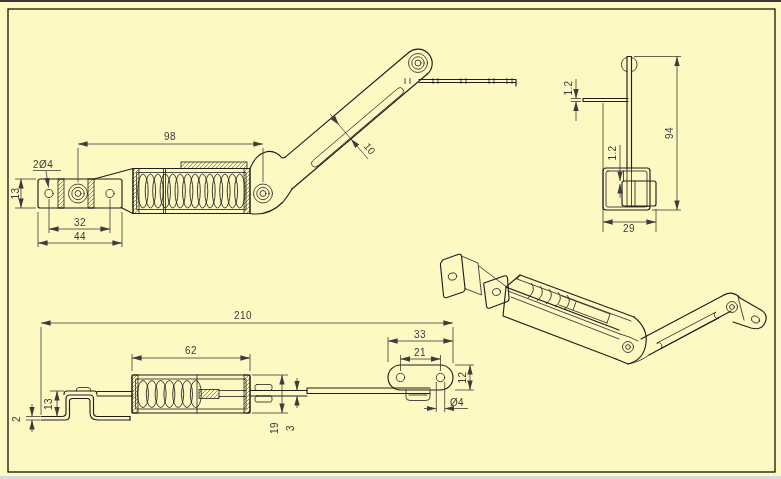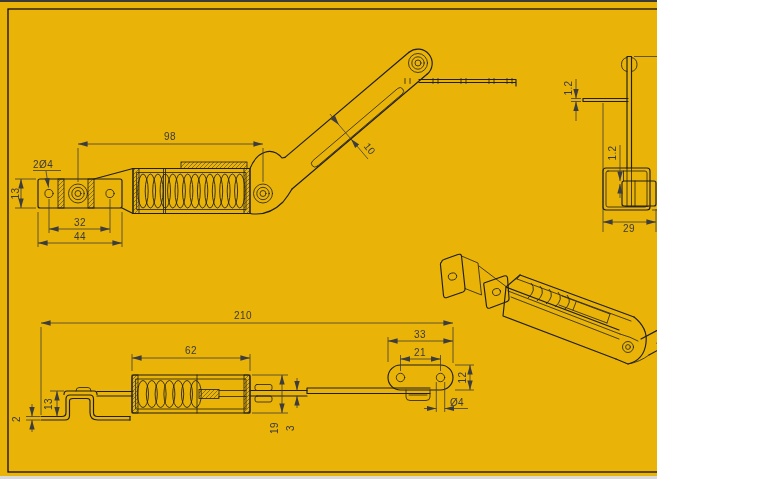--- a/index.html
+++ b/index.html
@@ -1,16 +1,16 @@
 <!DOCTYPE html>
 <html><head>
 <meta charset="utf-8">
 <style>
   html,body{margin:0;padding:0;background:#ffffff;}
-  .sheet{position:relative;width:657px;height:479px;background:#eab308;overflow:hidden;
+  .sheet{position:relative;width:781px;height:479px;background:#fef9c3;overflow:hidden;
          font-family:"Liberation Sans",sans-serif;}
   .edge-top{position:absolute;left:0;top:0;width:781px;height:2px;background:#3a3a3a;}
   .edge-bottom{position:absolute;left:0;bottom:0;width:781px;height:3px;background:#d9d9d9;}
   svg{display:block;}
   .part{fill:none;stroke:#1f1f1f;stroke-width:1.15;stroke-linejoin:round;stroke-linecap:round;}
   .det{fill:none;stroke:#1f1f1f;stroke-width:0.8;stroke-linejoin:round;stroke-linecap:round;}
   .coil{fill:none;stroke:#1f1f1f;stroke-width:0.85;}
   .dim{fill:none;stroke:#3d3d3d;stroke-width:0.8;stroke-linecap:butt;}
   .hatchbox{stroke:#1f1f1f;stroke-width:0.8;}
   .dimtxt{font-size:10px;fill:#3a3a3a;letter-spacing:0.4px;}

